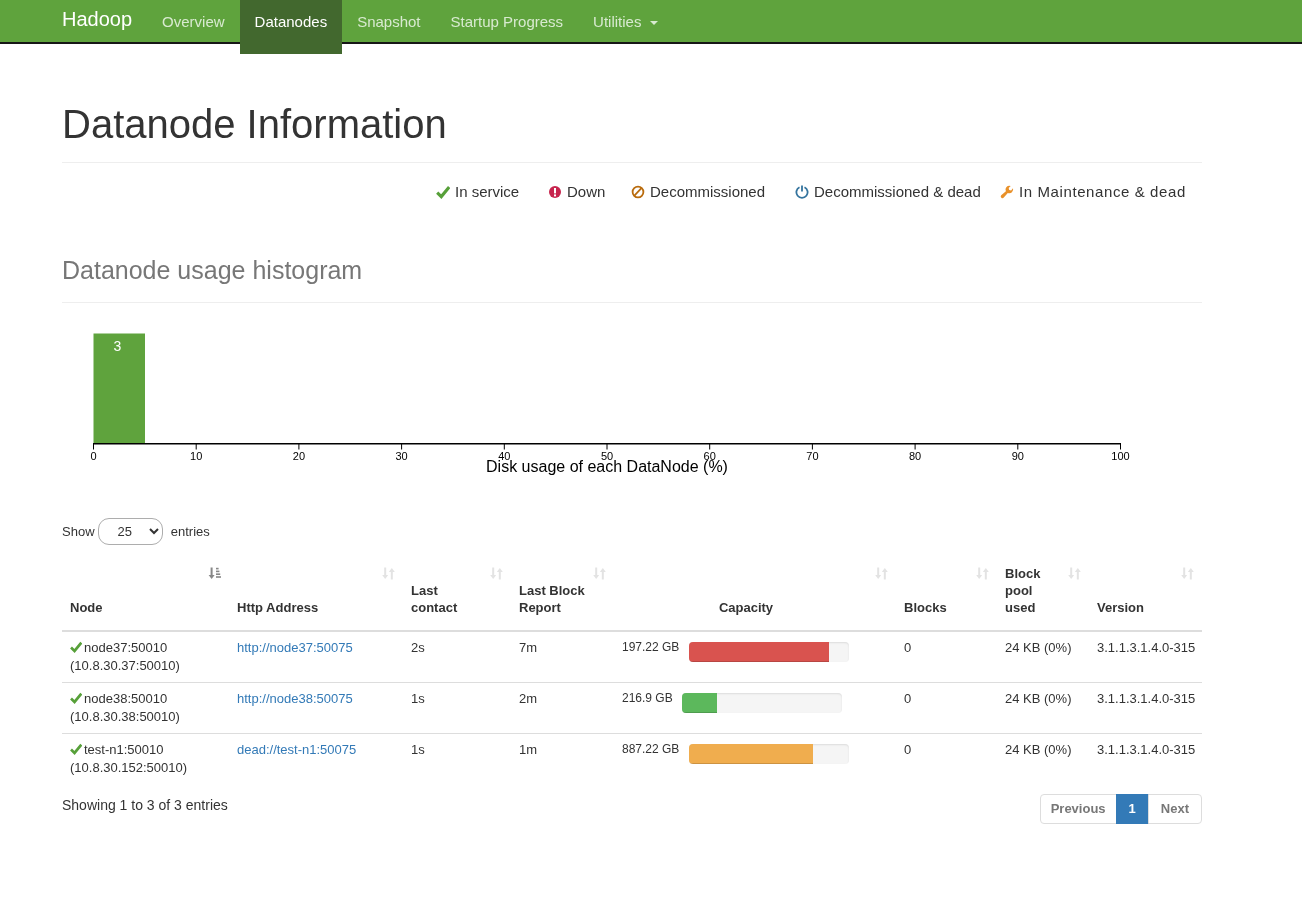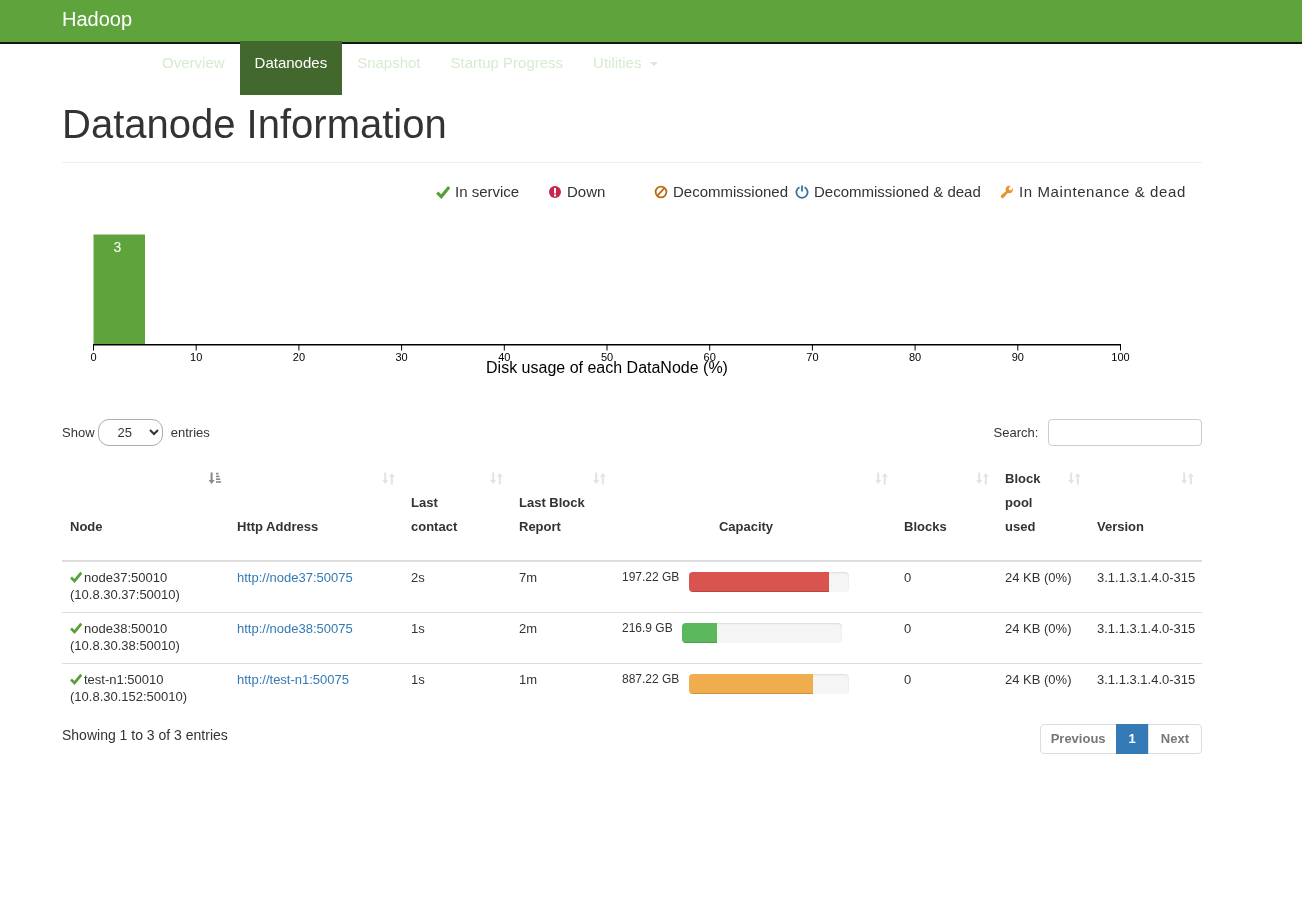--- a/index.html
+++ b/index.html
@@ -4,21 +4,21 @@
 <style>
 * { box-sizing: border-box; margin: 0; padding: 0; }
 html, body { width: 1302px; height: 906px; overflow: hidden; background: #fff; }
 body { font-family: "Liberation Sans", sans-serif; font-size: 13px; color: #333; }
 
 
 .navbar { height: 44px; background: #5fa33d; border-bottom: 2px solid #161616; position: relative; }
 .navbar-inner { margin-left: 47px; width: 1170px; padding: 0 15px; height: 42px; display: flex; align-items: stretch; }
 .brand { color: #fff; font-size: 20px; line-height: 38px; padding-right: 15px; }
 .nav { list-style: none; display: flex; }
-.nav li a { display: block; color: #d8ead0; font-size: 15px; line-height: 43px; height: 54px; overflow: hidden; padding: 0 15px; text-decoration: none; margin-top: 41px; }
+.nav li a { display: block; color: #d8ead0; font-size: 15px; line-height: 43px; height: 54px; overflow: hidden; padding: 0 15px; text-decoration: none; }
 .nav li.active a { background: #42682e; color: #fff; }
 .caret { display: inline-block; width: 0; height: 0; margin-left: 4px; vertical-align: 2px; border-top: 4px dashed #d8ead0; border-right: 4px solid transparent; border-left: 4px solid transparent; }
 
 
 .container { margin-left: 47px; width: 1170px; padding: 0 15px; }
 
 .page-header { border-bottom: 1px solid #eee; padding-bottom: 9px; }
 h1.title { font-size: 40px; font-weight: normal; color: #333; line-height: 1.1; }
 .ph1 { margin-top: 58px; margin-bottom: 10px; padding-bottom: 16px; }
 h1.section { font-size: 25px; font-weight: normal; color: #777; line-height: 1.1; }
@@ -34,21 +34,21 @@
 
 
 .controls { margin-top: 23px; height: 27px; position: relative; }
 .ctl-left { position: absolute; left: 0; top: 0; line-height: 27px; }
 select.len { width: 65px; height: 27px; margin: 0 4px 0 0; border: 1px solid #adadad; border-radius: 11px; background: #fff; font-family: "Liberation Sans", sans-serif; font-size: 13px; text-align: center; color: #333; }
 .ctl-right { position: absolute; right: 0; top: 0; line-height: 27px; }
 input.search { width: 154px; height: 27px; border: 1px solid #ccc; border-radius: 4px; margin-left: 6px; vertical-align: top; }
 
 
 table.dt { width: 1140px; border-collapse: collapse; table-layout: fixed; margin-top: 12.5px; }
-table.dt th { position: relative; vertical-align: bottom; text-align: left; font-size: 13px; line-height: 24px; padding: 8px 26px 21px 8px; border-bottom: 2px solid #ddd; color: #333; }
+table.dt th { position: relative; vertical-align: bottom; text-align: left; font-size: 13px; line-height: 17px; padding: 8px 26px 14px 8px; border-bottom: 2px solid #ddd; color: #333; }
 table.dt td { vertical-align: top; padding: 7px 8px 8px 8px; line-height: 17.5px; border-top: 1px solid #ddd; }
 table.dt .sorticon { position: absolute; top: 10px; right: 8px; }
 a.lnk { color: #337ab7; text-decoration: none; }
 .check { margin-right: 2px; vertical-align: -1px; }
 
 .cap-cell { position: relative; font-size: 12px; }
 .progress { position: absolute; top: 10px; height: 20px; width: 160px; background: #f5f5f5; border-radius: 4px; box-shadow: inset 0 1px 2px rgba(0,0,0,.1); overflow: hidden; }
 .pbar { display: block; height: 100%; box-shadow: inset 0 -1px 0 rgba(0,0,0,.15); }
 .pb-danger { background: #d9534f; }
 .pb-success { background: #5cb85c; }
@@ -96,33 +96,36 @@
 
   <div class="legend">
     <span class="item" style="left:374px;"><svg width="14" height="14" viewBox="0 0 14 14">
           <polyline points="1.2,7.6 5.3,11.6 13.2,2.0" fill="none" stroke="#57a039" stroke-width="3.1"></polyline>
         </svg>In service</span>
     <span class="item" style="left:486px;"><svg width="14" height="14" viewBox="0 0 14 14">
           <circle cx="7" cy="7" r="6" fill="#c7254e"></circle>
           <rect x="6" y="3" width="2" height="5.4" fill="#fff"></rect>
           <rect x="6" y="9.4" width="2" height="2" fill="#fff"></rect>
         </svg>Down</span>
-    <span class="item" style="left:592px;"><svg width="14" height="14" viewBox="0 0 14 14">
+    <span class="item" style="left:569px;"><svg width="14" height="14" viewBox="0 0 14 14">
           <circle cx="7" cy="7" r="5.4" fill="none" stroke="#b96b0d" stroke-width="1.8"></circle>
           <line x1="10.4" y1="3.2" x2="3.4" y2="10.6" stroke="#b96b0d" stroke-width="1.8"></line>
         </svg>Decommissioned</span>
     <span class="item" style="left:733px;"><svg width="14" height="14" viewBox="0 0 14 14">
           <path d="M4.5 2.2 A 5.6 5.6 0 1 0 9.5 2.2" fill="none" stroke="#34749e" stroke-width="1.8"></path>
           <rect x="6.1" y="0.5" width="1.8" height="6" fill="#34749e"></rect>
         </svg>Decommissioned &amp; dead</span>
     <span class="item" style="left:938px; letter-spacing:0.6px;"><svg width="14" height="14" viewBox="0 0 14 14">
           <path d="M13 3.2 A 3.9 3.9 0 0 1 7.8 8.0 L 3.8 12.6 A 1.7 1.7 0 0 1 1.2 10.3 L 5.9 6.3 A 3.9 3.9 0 0 1 10.7 0.9 L 8.7 3.1 L 9.2 5.0 L 11.1 5.4 Z" fill="#e9912a"></path>
         </svg>In Maintenance &amp; dead</span>
   </div>
 
+  <div class="page-header" style="margin-top:53px; padding-bottom:17px;">
+      <h1 class="section">Datanode usage histogram</h1>
+    </div>
 
   <div class="hist">
   <svg width="1140" height="162" style="display:block; margin-top:30px;">
     <g fill="#5fa33d">
       <rect x="31.5" y="0.5" width="51.5" height="110"></rect>
     </g>
     <text x="55.5" y="17.5" fill="#fff" font-size="14" text-anchor="middle">3</text>
     <line x1="31.5" y1="110.75" x2="1058.5" y2="110.75" stroke="#000" stroke-width="1.5"></line>
     <g class="ticks" stroke="#000" stroke-width="1">
           <line x1="31.5" y1="110" x2="31.5" y2="116.5"></line>
@@ -150,21 +153,20 @@
           <text x="955.8" y="127">90</text>
           <text x="1058.5" y="127">100</text>
         </g>
     <text x="545" y="139" fill="#000" font-size="16" text-anchor="middle">Disk usage of each DataNode (%)</text>
   </svg>
   </div>
 
 
   <div class="controls">
     <div class="ctl-left">Show <select class="len"><option>25</option></select> entries</div>
-    <div class="ctl-right">Search: <input class="search" type="text" style=""></div>
   </div>
 
   <table class="dt">
     <colgroup>
       <col style="width:167px">
         <col style="width:174px">
         <col style="width:108px">
         <col style="width:103px">
       <col style="width:282px">
         <col style="width:101px">
@@ -251,21 +253,21 @@
               <span class="pbar pb-success" style="width:22%"></span>
             </span></td>
         <td>0</td>
         <td>24 KB (0%)</td>
         <td style="white-space:nowrap">3.1.1.3.1.4.0-315</td>
       </tr>
       <tr>
         <td><svg class="check" width="12" height="12" viewBox="0 0 14 14">
               <polyline points="1.2,7.6 5.3,11.6 13.2,2.0" fill="none" stroke="#57a039" stroke-width="3.1"></polyline>
             </svg>test-n1:50010 (10.8.30.152:50010)</td>
-        <td><a class="lnk">http://test-n1:50075</a></td>
+        <td><a class="lnk">dead://test-n1:50075</a></td>
         <td>1s</td>
         <td>1m</td>
         <td class="cap-cell">887.22 GB<span class="progress" style="left:75px;">
               <span class="pbar pb-warning" style="width:77.5%"></span>
             </span></td>
         <td>0</td>
         <td>24 KB (0%)</td>
         <td style="white-space:nowrap">3.1.1.3.1.4.0-315</td>
       </tr>
     </tbody>

